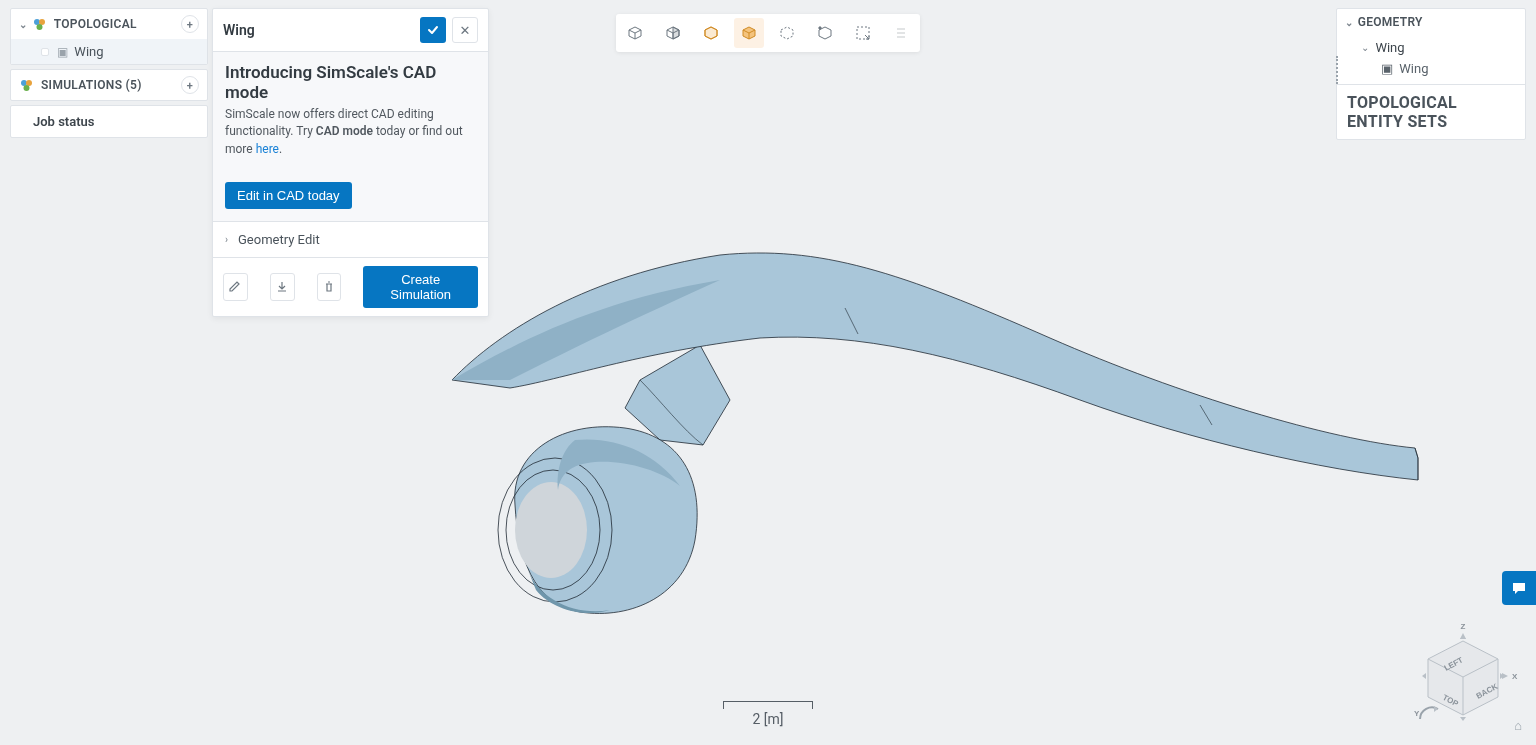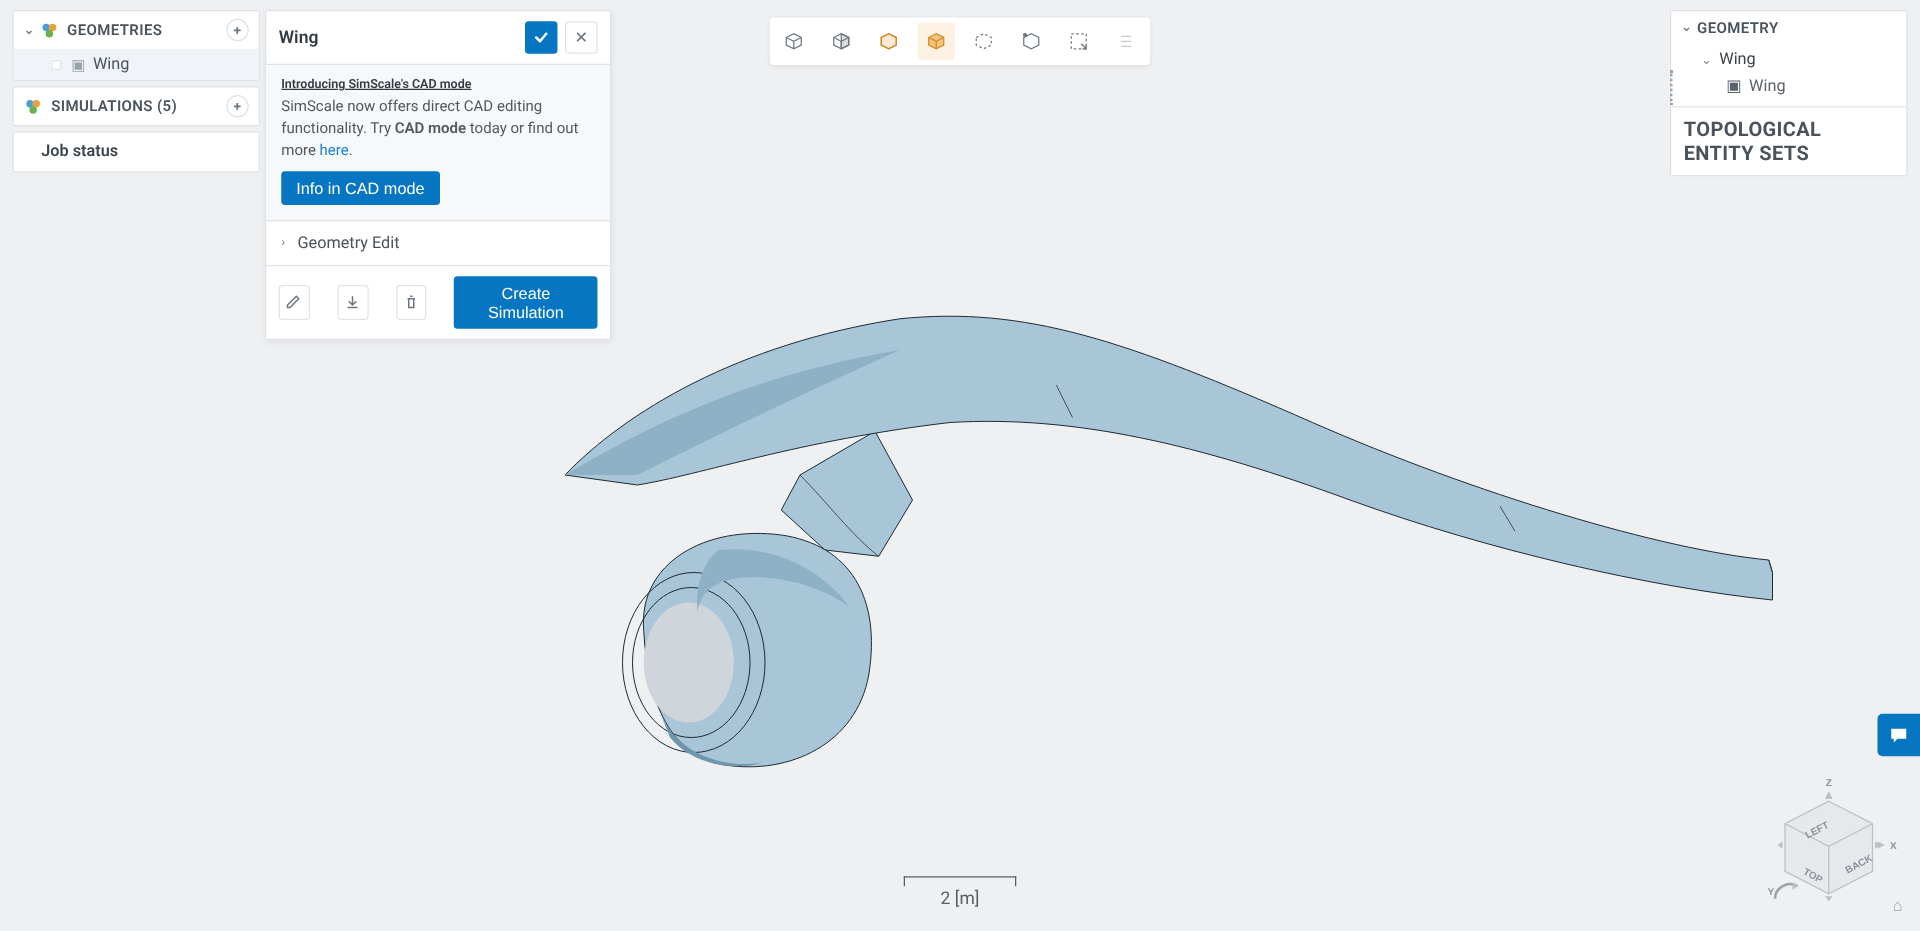--- a/index.html
+++ b/index.html
@@ -108,24 +108,24 @@
   }
   .sq-btn.accent { background:var(--accent);color:#fff; }
   .sq-btn.ghost  { background:#fff;border:1px solid var(--border);color:#6d7780;}
   .intro {
     background:#f7f8fa;
     padding:10px 12px 12px;
     border-bottom:1px solid var(--border);
   }
   .intro h4 {
     margin:0 0 4px 0;
-    font-size:10px;font-weight:600;color:#333b42;text-decoration:underline;
+    font-size:17px;font-weight:600;color:#333b42;
   }
   .intro p {
-    margin:0 0 8px 0;
+    margin:0 0 24px 0;
     font-size:12px;line-height:1.45;color:#51585f;
   }
   .intro a { color:var(--link);text-decoration:none; }
   .intro b { font-weight:600; }
   .btn {
     display:inline-flex;align-items:center;justify-content:center;
     background:var(--accent);color:#fff;border:none;border-radius:3px;
     padding:6px 12px;font-size:13px;font-weight:500;cursor:pointer;
   }
   .collapse-row {
@@ -287,21 +287,21 @@
   <div class="tree-section">
     <div class="tree-header">
       <span class="chev">⌄</span>
       <span class="icon-slot">
         <svg width="14" height="14" viewBox="0 0 14 14">
             <circle cx="4" cy="5" r="3" fill="#4ca0d8"></circle>
             <circle cx="9" cy="5" r="3" fill="#e8a33d"></circle>
             <circle cx="6.5" cy="10" r="3" fill="#6ab04c"></circle>
           </svg>
       </span>
-      <span>GEOMETRIES</span>
+      <span>TOPOLOGICAL</span>
       <span class="plus-btn">+</span>
     </div>
     <div class="tree-item sel">
       <span class="dot"></span>
       <span class="cube-ico">▣</span>
       <span>Wing</span>
     </div>
   </div>
 
   <div class="tree-section">
@@ -332,21 +332,21 @@
         </svg>
     </span>
     <span class="sq-btn ghost">✕</span>
   </div>
 
   <div class="intro">
     <h4>Introducing SimScale's CAD mode</h4>
     <p>
       <span>SimScale now offers direct CAD editing functionality. Try </span><b>CAD mode</b><span> today or find out more </span><a href="#">here</a><span>.</span>
     </p>
-    <button class="btn">Info in CAD mode</button>
+    <button class="btn">Edit in CAD today</button>
   </div>
 
   <div class="collapse-row">
     <span class="chev">›</span>
     <span>Geometry Edit</span>
   </div>
 
   <div class="detail-foot">
     <span class="tool-ico">
       <svg width="14" height="14" viewBox="0 0 14 14">

